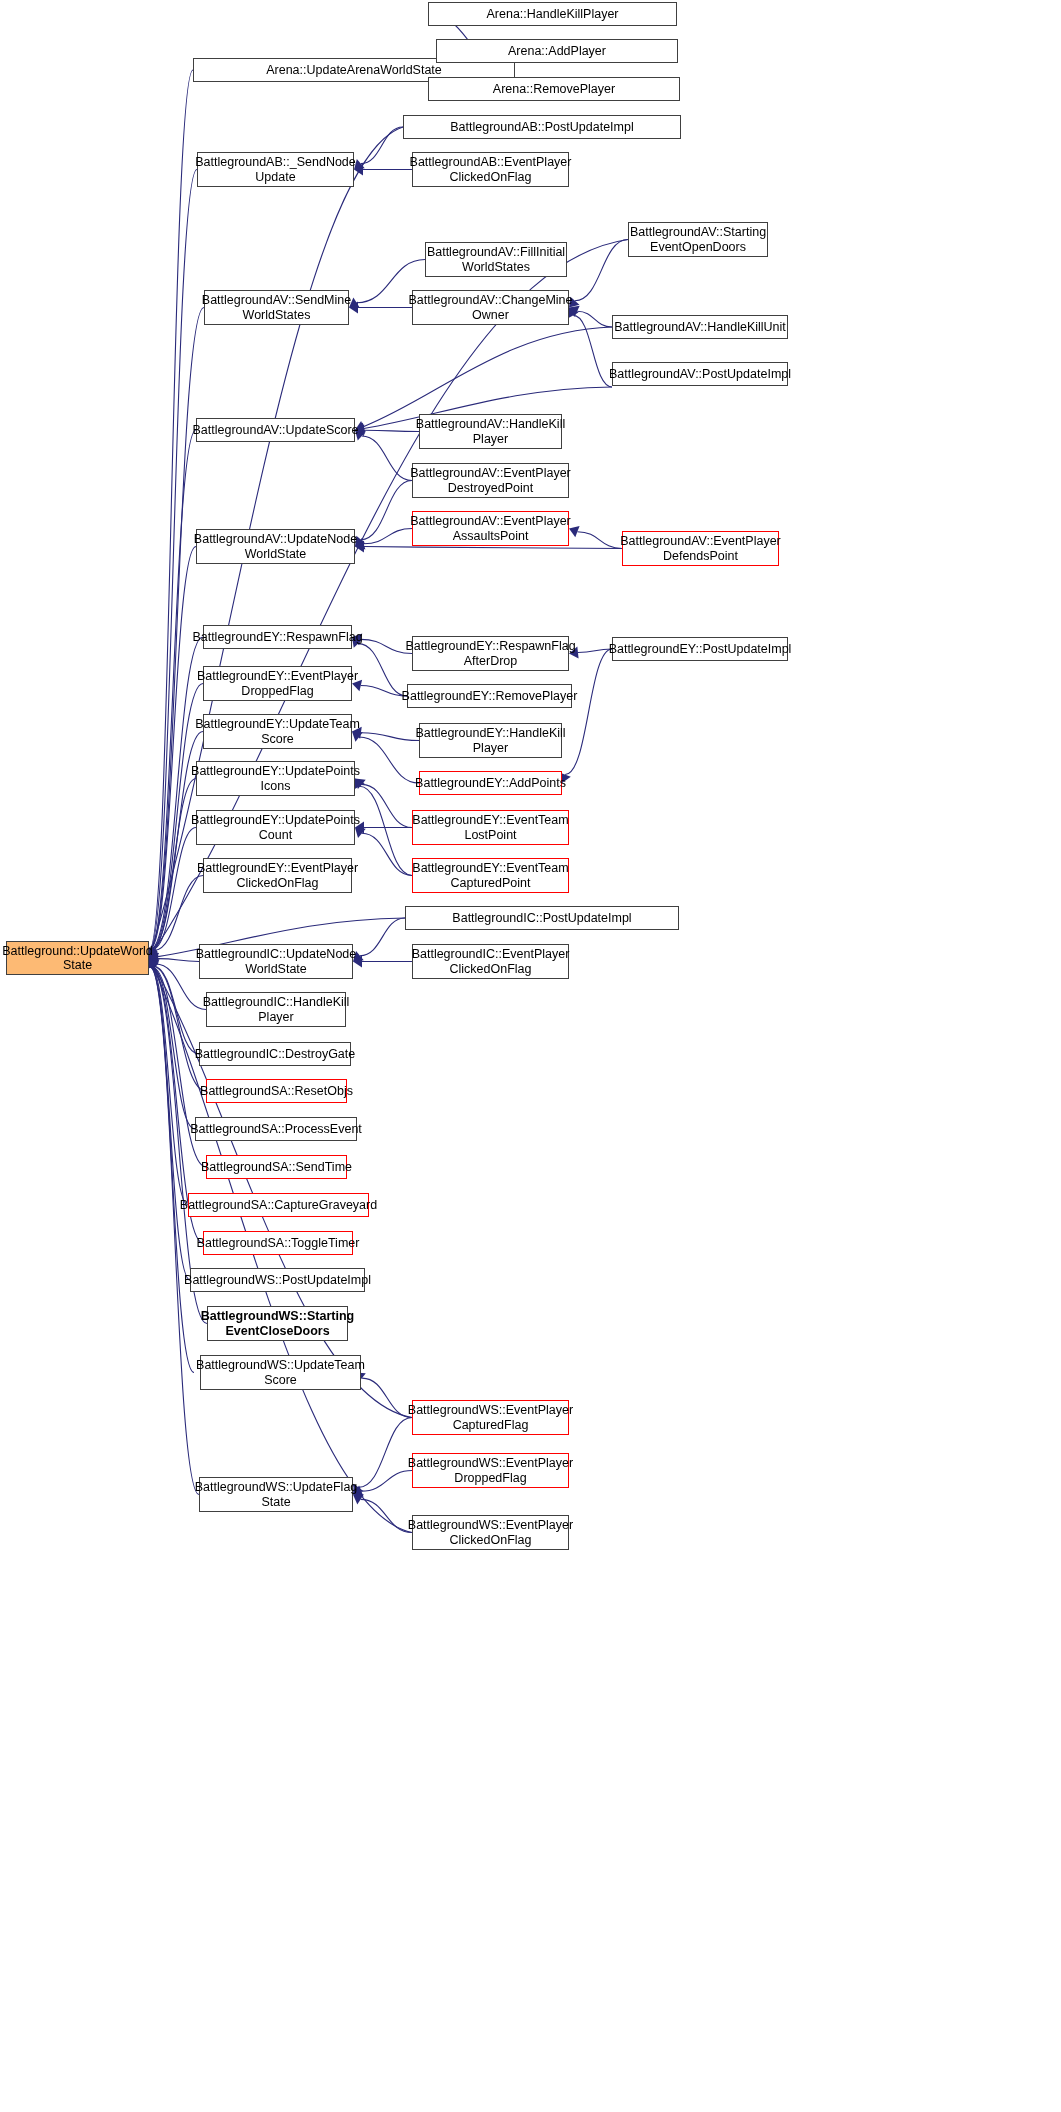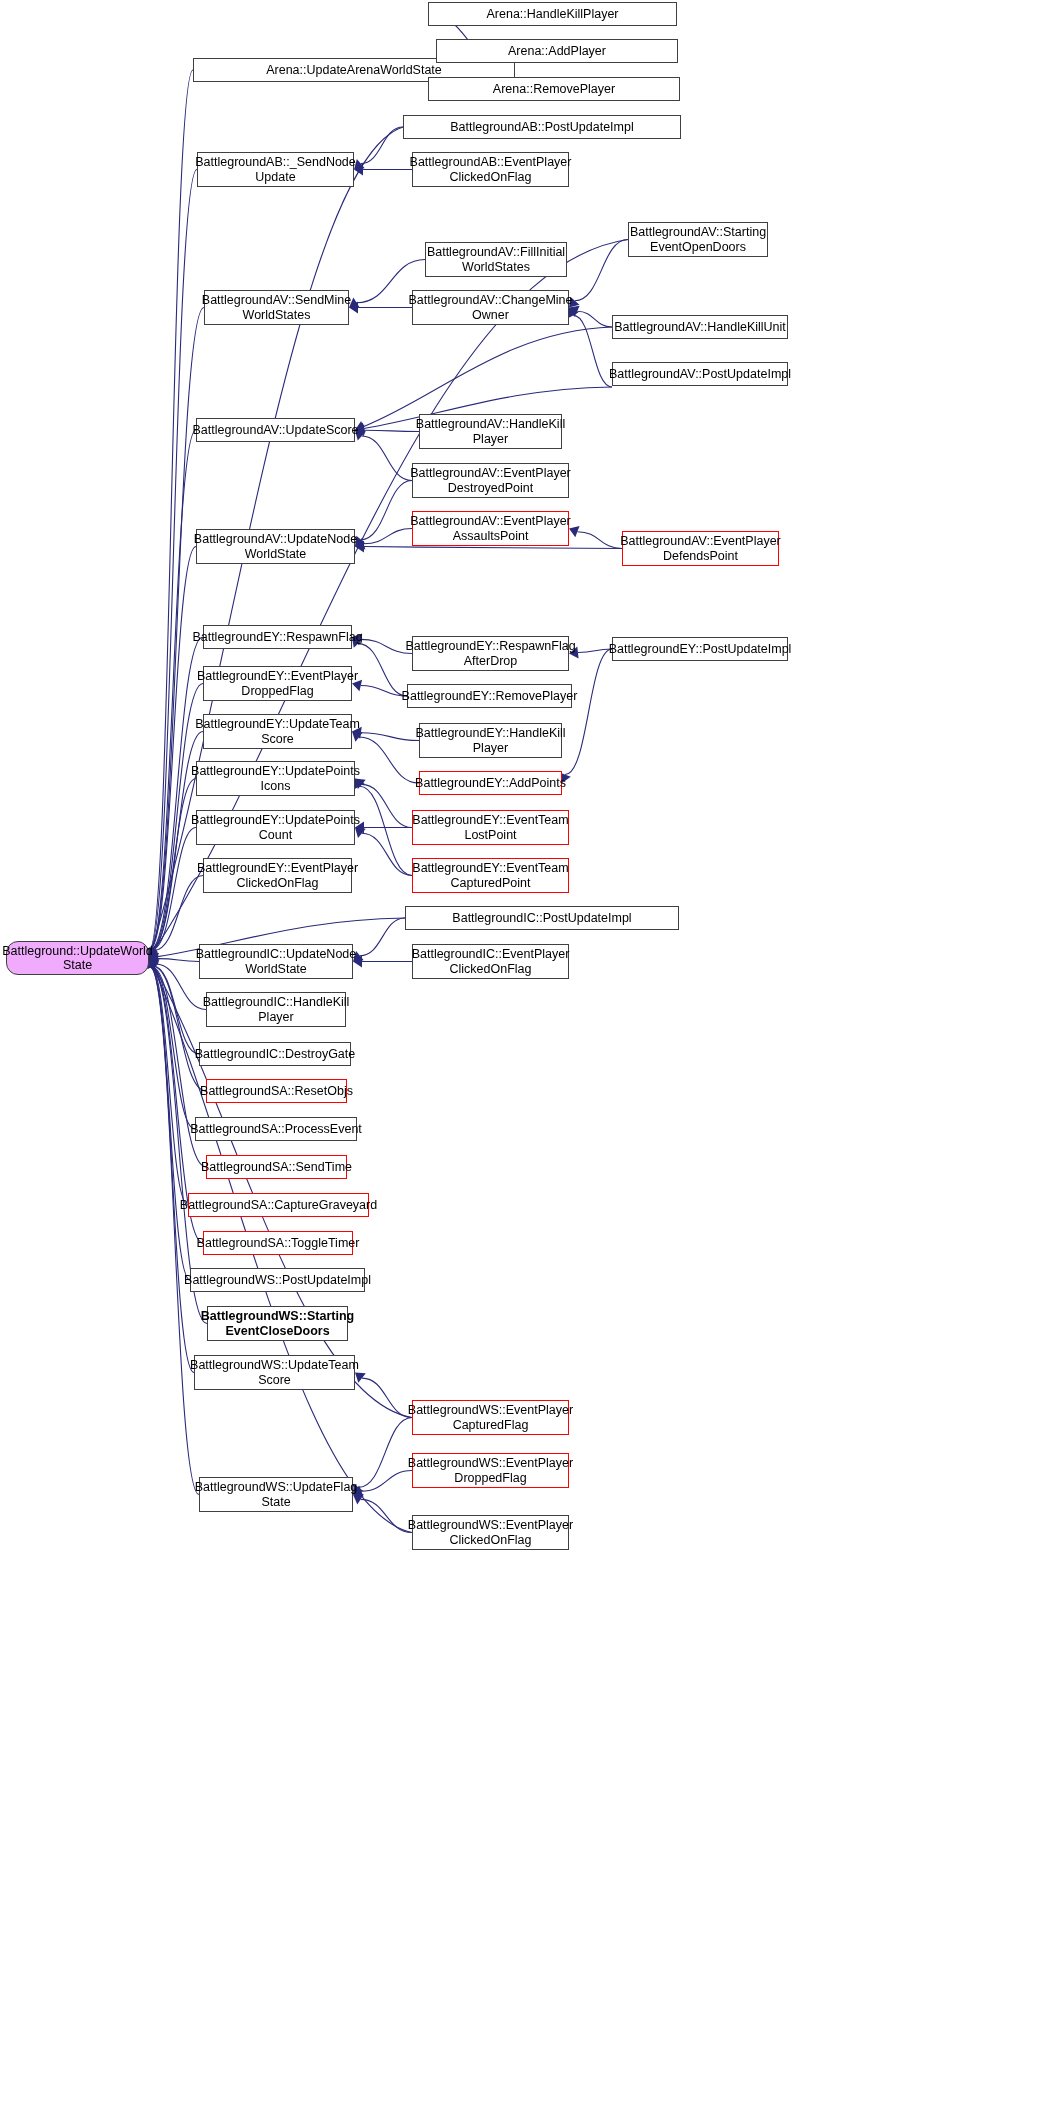--- a/index.html
+++ b/index.html
@@ -2,21 +2,21 @@
 <html><head>
 <meta charset="utf-8">
 <style>
   html,body{margin:0;padding:0;background:#ffffff;}
   #graph-root{position:relative;width:1061px;height:2112px;background:#ffffff;
     font-family:"Liberation Sans","DejaVu Sans",sans-serif;overflow:hidden;}
   svg{position:absolute;left:0;top:0;width:1061px;height:2112px;}
   .node-box{position:absolute;box-sizing:border-box;display:flex;align-items:center;
     justify-content:center;text-align:center;background:#ffffff;border:1px solid #404040;
     font-size:12.5px;line-height:14.5px;color:#000000;padding:0 3px;white-space:pre-line;}
-  .node-box.root{background:#f0abfc;border-color:#404040;border-radius:12px;}
+  .node-box.root{background:#fdba74;border-color:#404040;}
   .node-box.red{border-color:#ff0000;}
   .edge{fill:none;stroke:#2a2a7a;stroke-width:1.1px;}
   .arrowhead{fill:#2a2a7a;stroke:none;}
 </style>
 </head>
 <body>
 
 <div id="graph-root">
   <svg id="edge-layer" viewBox="0 0 1061 2112" preserveAspectRatio="none">
       <path d="M 428 14 C 467.716110628431 14, 467.716110628431 65.12878609637096, 507.432221256862 65.12878609637096" class="edge"></path>
@@ -210,21 +210,21 @@
 Player</div>
       <div class="node-box" style="left: 199px; top: 1042px; width: 152px; height: 24px;">BattlegroundIC::DestroyGate</div>
       <div class="node-box red" style="left: 206px; top: 1079px; width: 141px; height: 24px;">BattlegroundSA::ResetObjs</div>
       <div class="node-box" style="left: 195px; top: 1117px; width: 162px; height: 24px;">BattlegroundSA::ProcessEvent</div>
       <div class="node-box red" style="left: 206px; top: 1155px; width: 141px; height: 24px;">BattlegroundSA::SendTime</div>
       <div class="node-box red" style="left: 188px; top: 1193px; width: 181px; height: 24px;">BattlegroundSA::CaptureGraveyard</div>
       <div class="node-box red" style="left: 203px; top: 1231px; width: 150px; height: 24px;">BattlegroundSA::ToggleTimer</div>
       <div class="node-box" style="left: 190px; top: 1268px; width: 175px; height: 24px;">BattlegroundWS::PostUpdateImpl</div>
       <div class="node-box" style="left: 207px; top: 1306px; width: 141px; height: 35px; font-weight: bold;">BattlegroundWS::Starting
 EventCloseDoors</div>
-      <div class="node-box" style="left: 194px; top: 1355px; width: 161px; height: 35px;">BattlegroundWS::UpdateTeam
+      <div class="node-box" style="left: 200px; top: 1355px; width: 161px; height: 35px;">BattlegroundWS::UpdateTeam
 Score</div>
       <div class="node-box red" style="left: 412px; top: 1400px; width: 157px; height: 35px;">BattlegroundWS::EventPlayer
 CapturedFlag</div>
       <div class="node-box red" style="left: 412px; top: 1453px; width: 157px; height: 35px;">BattlegroundWS::EventPlayer
 DroppedFlag</div>
       <div class="node-box" style="left: 199px; top: 1477px; width: 154px; height: 35px;">BattlegroundWS::UpdateFlag
 State</div>
       <div class="node-box" style="left: 412px; top: 1515px; width: 157px; height: 35px;">BattlegroundWS::EventPlayer
 ClickedOnFlag</div>
     </div>

